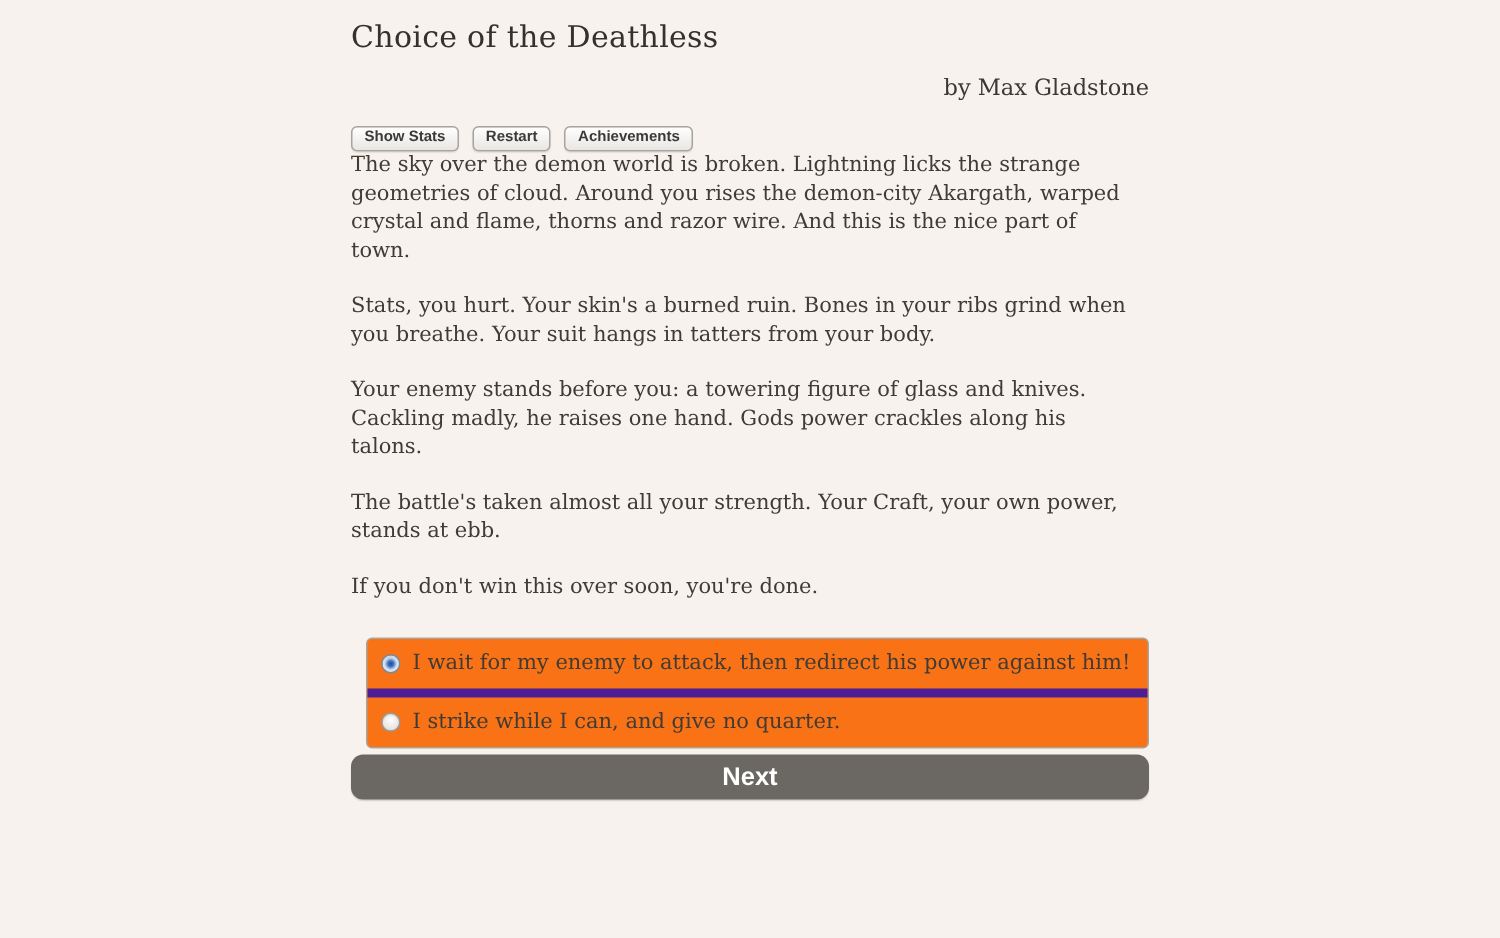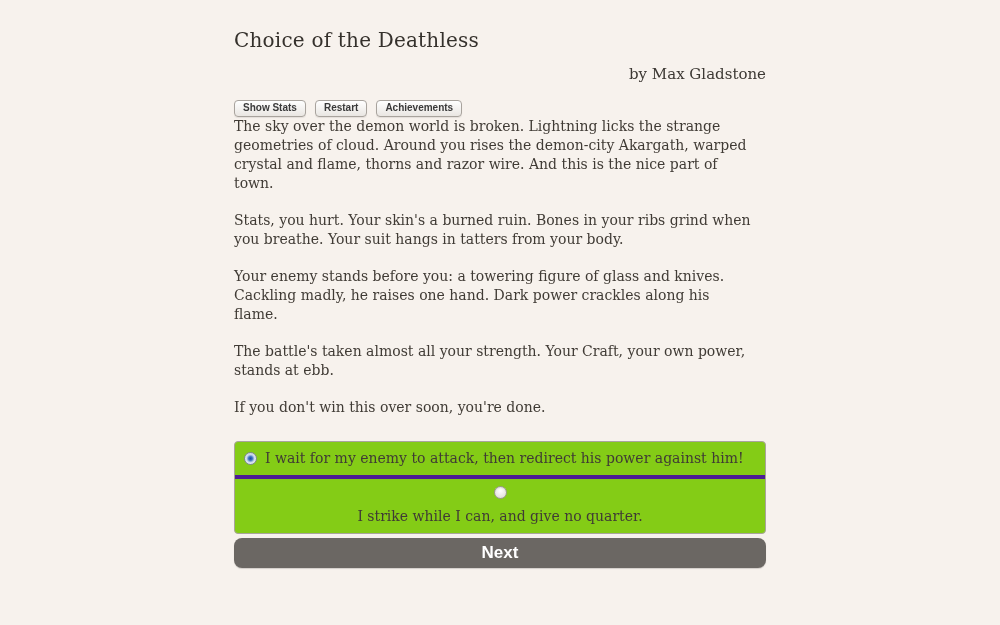--- a/index.html
+++ b/index.html
@@ -7,21 +7,21 @@
   body {
     width: 1000px;
     height: 625px;
     background: #f7f2ed;
     font-family: "DejaVu Serif", serif;
     overflow: hidden;
   }
   .content {
     width: 532px;
     margin: 0 auto;
-    padding-top: 28px;
+    padding-top: 12px;
   }
   .game-title {
     font-size: 20px;
     font-weight: 400;
     color: #35312c;
     margin: 0 0 13px 0;
     letter-spacing: 0.2px;
   }
   .author {
     font-size: 15px;
@@ -49,32 +49,32 @@
   .story p {
     font-size: 14px;
     line-height: 19px;
     color: #403b35;
     margin: 0 14px 18px 0;
   }
   .choices {
     border: 1px solid #a9a49c;
     border-radius: 4px;
     margin-top: 24px;
-    background: #84cc16;
+    background: #f97316;
+    margin-left: 10px;
   }
   .choice-row {
     display: flex;
     align-items: center;
     gap: 8px;
     padding: 7px 9px;
     cursor: pointer;
   }
   .choice-row + .choice-row {
-    border-top: 4px solid #4c1d95;
-    flex-direction: column;
+    border-top: 6px solid #4c1d95;
   }
   .choice-row input[type="radio"] {
     appearance: none;
     -webkit-appearance: none;
     width: 13px;
     height: 13px;
     margin: 0;
     border-radius: 50%;
     border: 1px solid #9c9892;
     background: radial-gradient(circle at 50% 35%, #ffffff 0%, #e6e3df 70%, #d8d4cf 100%);
@@ -120,21 +120,21 @@
 
   <div class="toolbar">
     <button class="tb-btn">Show Stats</button>
     <button class="tb-btn">Restart</button>
     <button class="tb-btn">Achievements</button>
   </div>
 
   <div class="story">
     <p>The sky over the demon world is broken. Lightning licks the strange geometries of cloud. Around you rises the demon-city Akargath, warped crystal and flame, thorns and razor wire. And this is the nice part of town.</p>
     <p>Stats, you hurt. Your skin's a burned ruin. Bones in your ribs grind when you breathe. Your suit hangs in tatters from your body.</p>
-    <p>Your enemy stands before you: a towering figure of glass and knives. Cackling madly, he raises one hand. Dark power crackles along his flame.</p>
+    <p>Your enemy stands before you: a towering figure of glass and knives. Cackling madly, he raises one hand. Gods power crackles along his talons.</p>
     <p>The battle's taken almost all your strength. Your Craft, your own power, stands at ebb.</p>
     <p>If you don't win this over soon, you're done.</p>
   </div>
 
   <div class="choices">
     <label class="choice-row">
       <input type="radio" name="choice" checked="" style="">
       <span class="choice-label">I wait for my enemy to attack, then redirect his power against him!</span>
     </label>
     <label class="choice-row">

